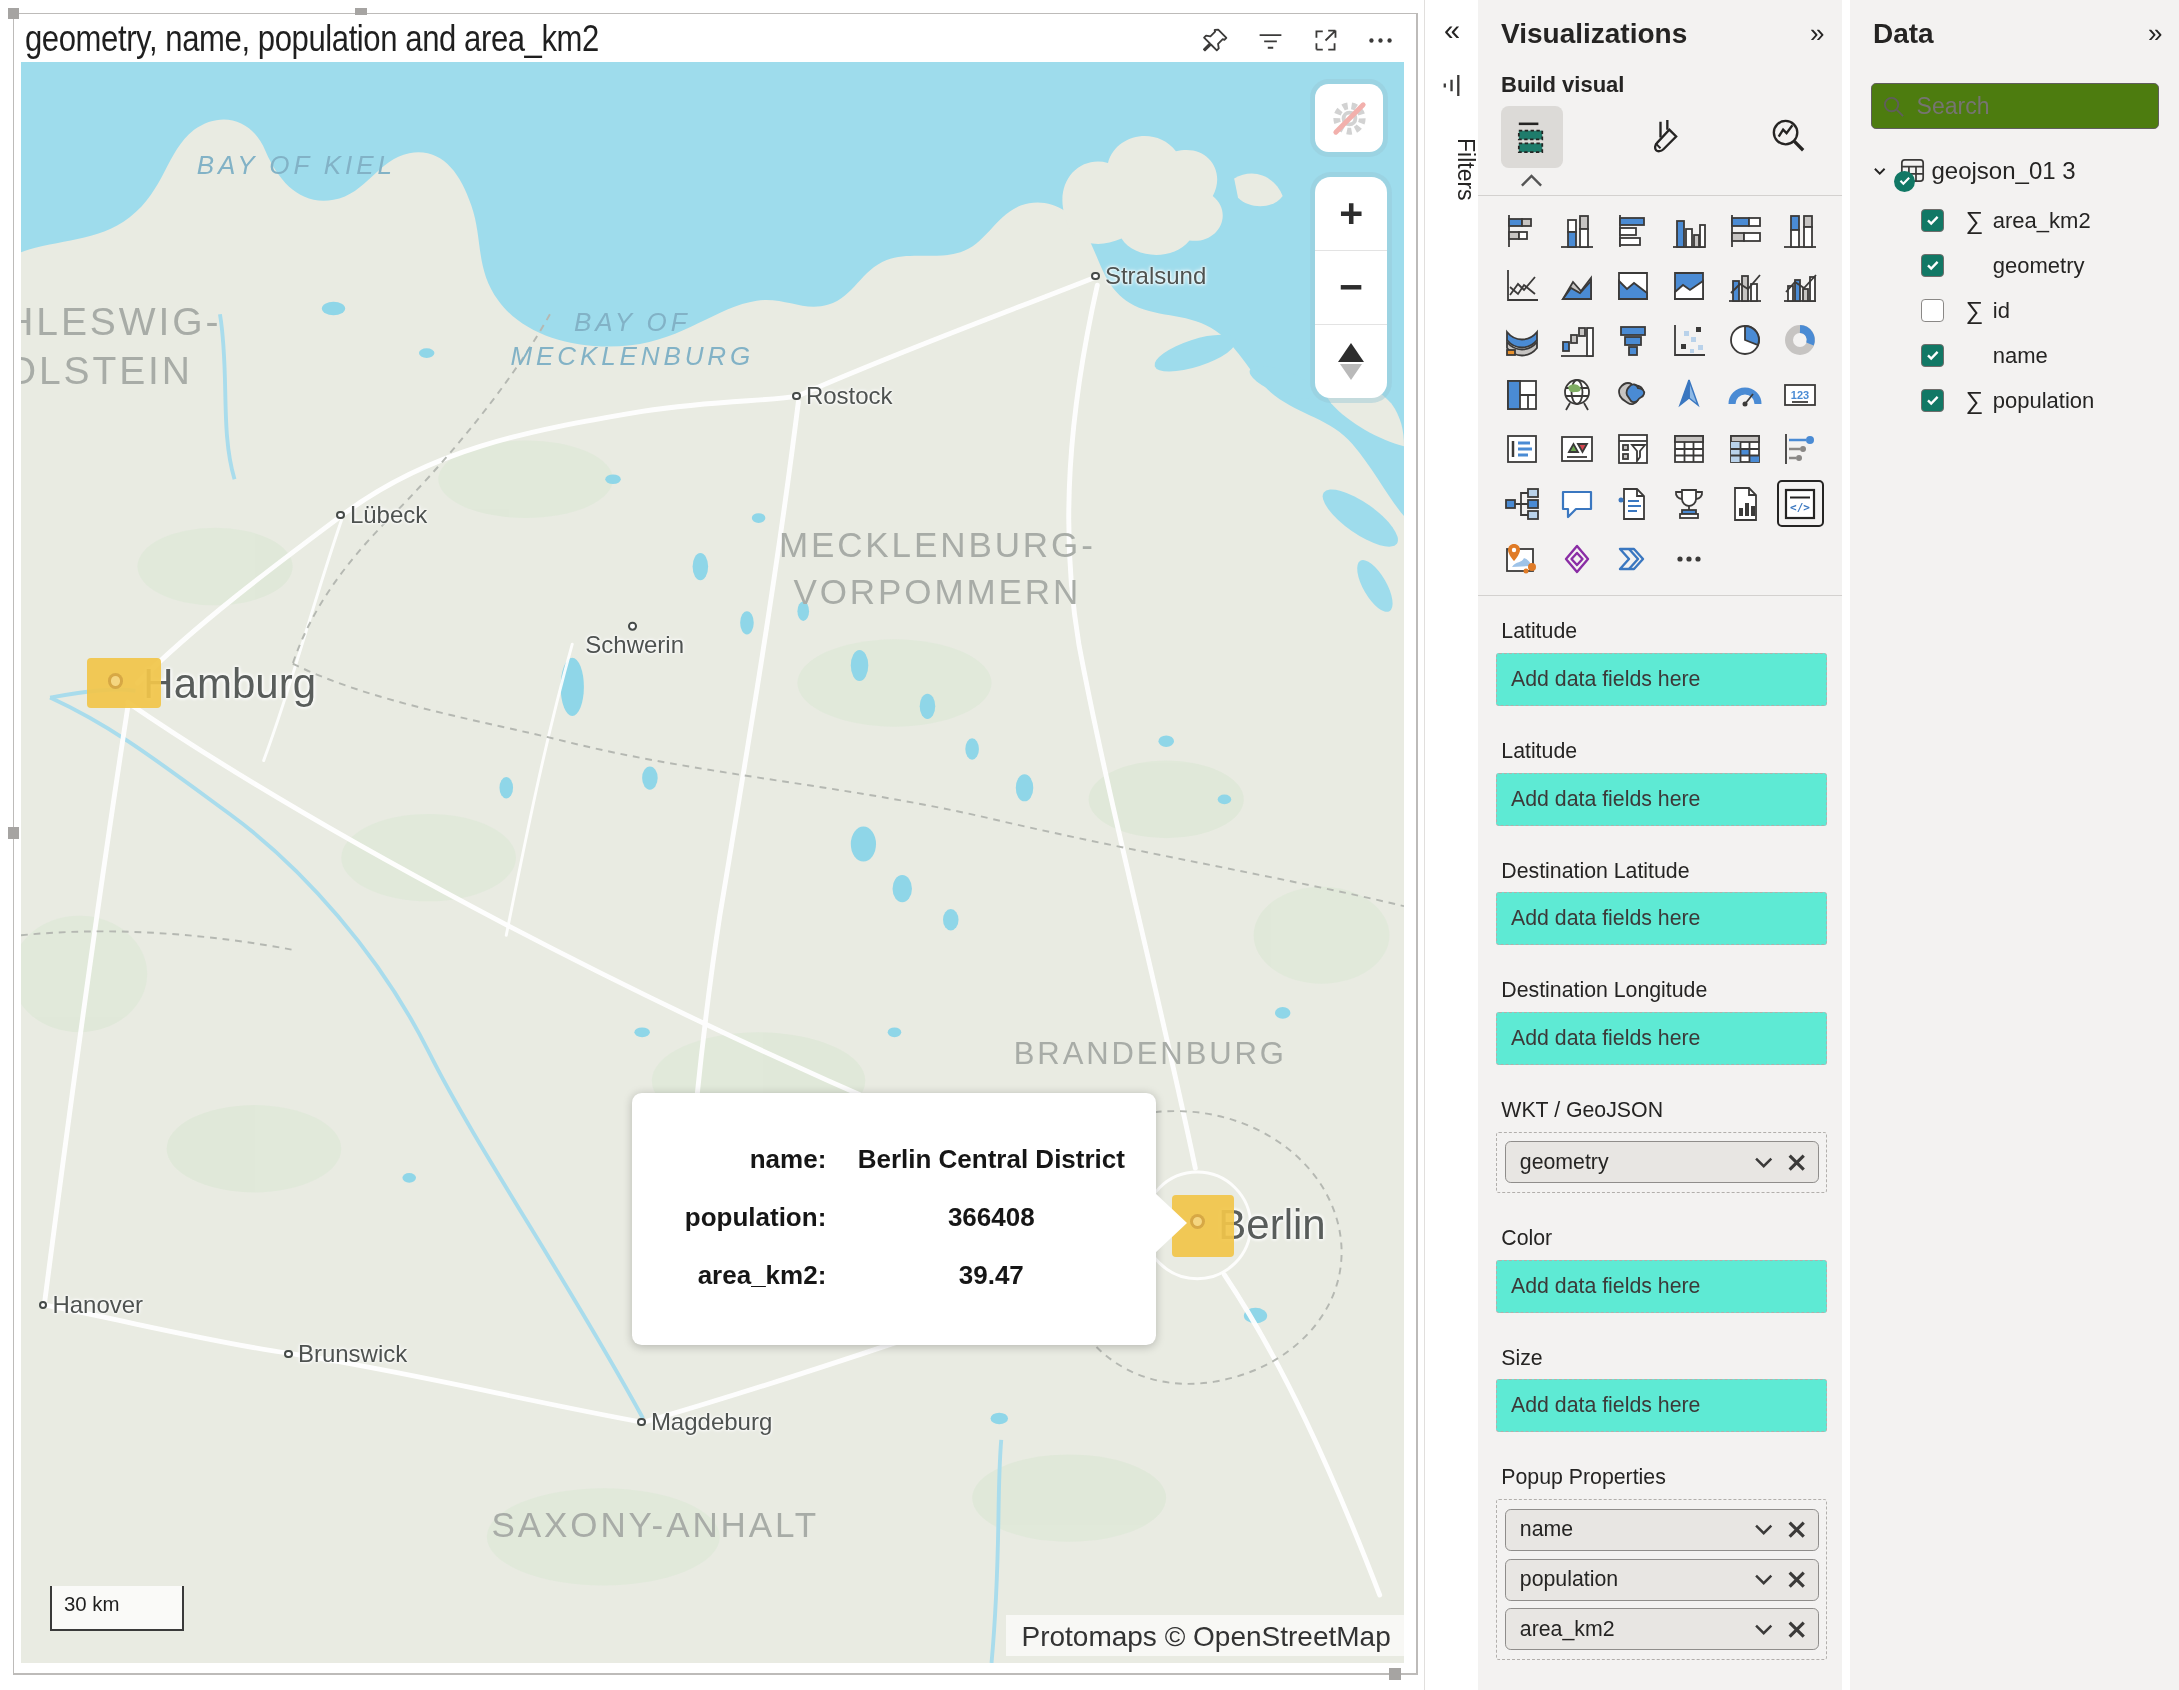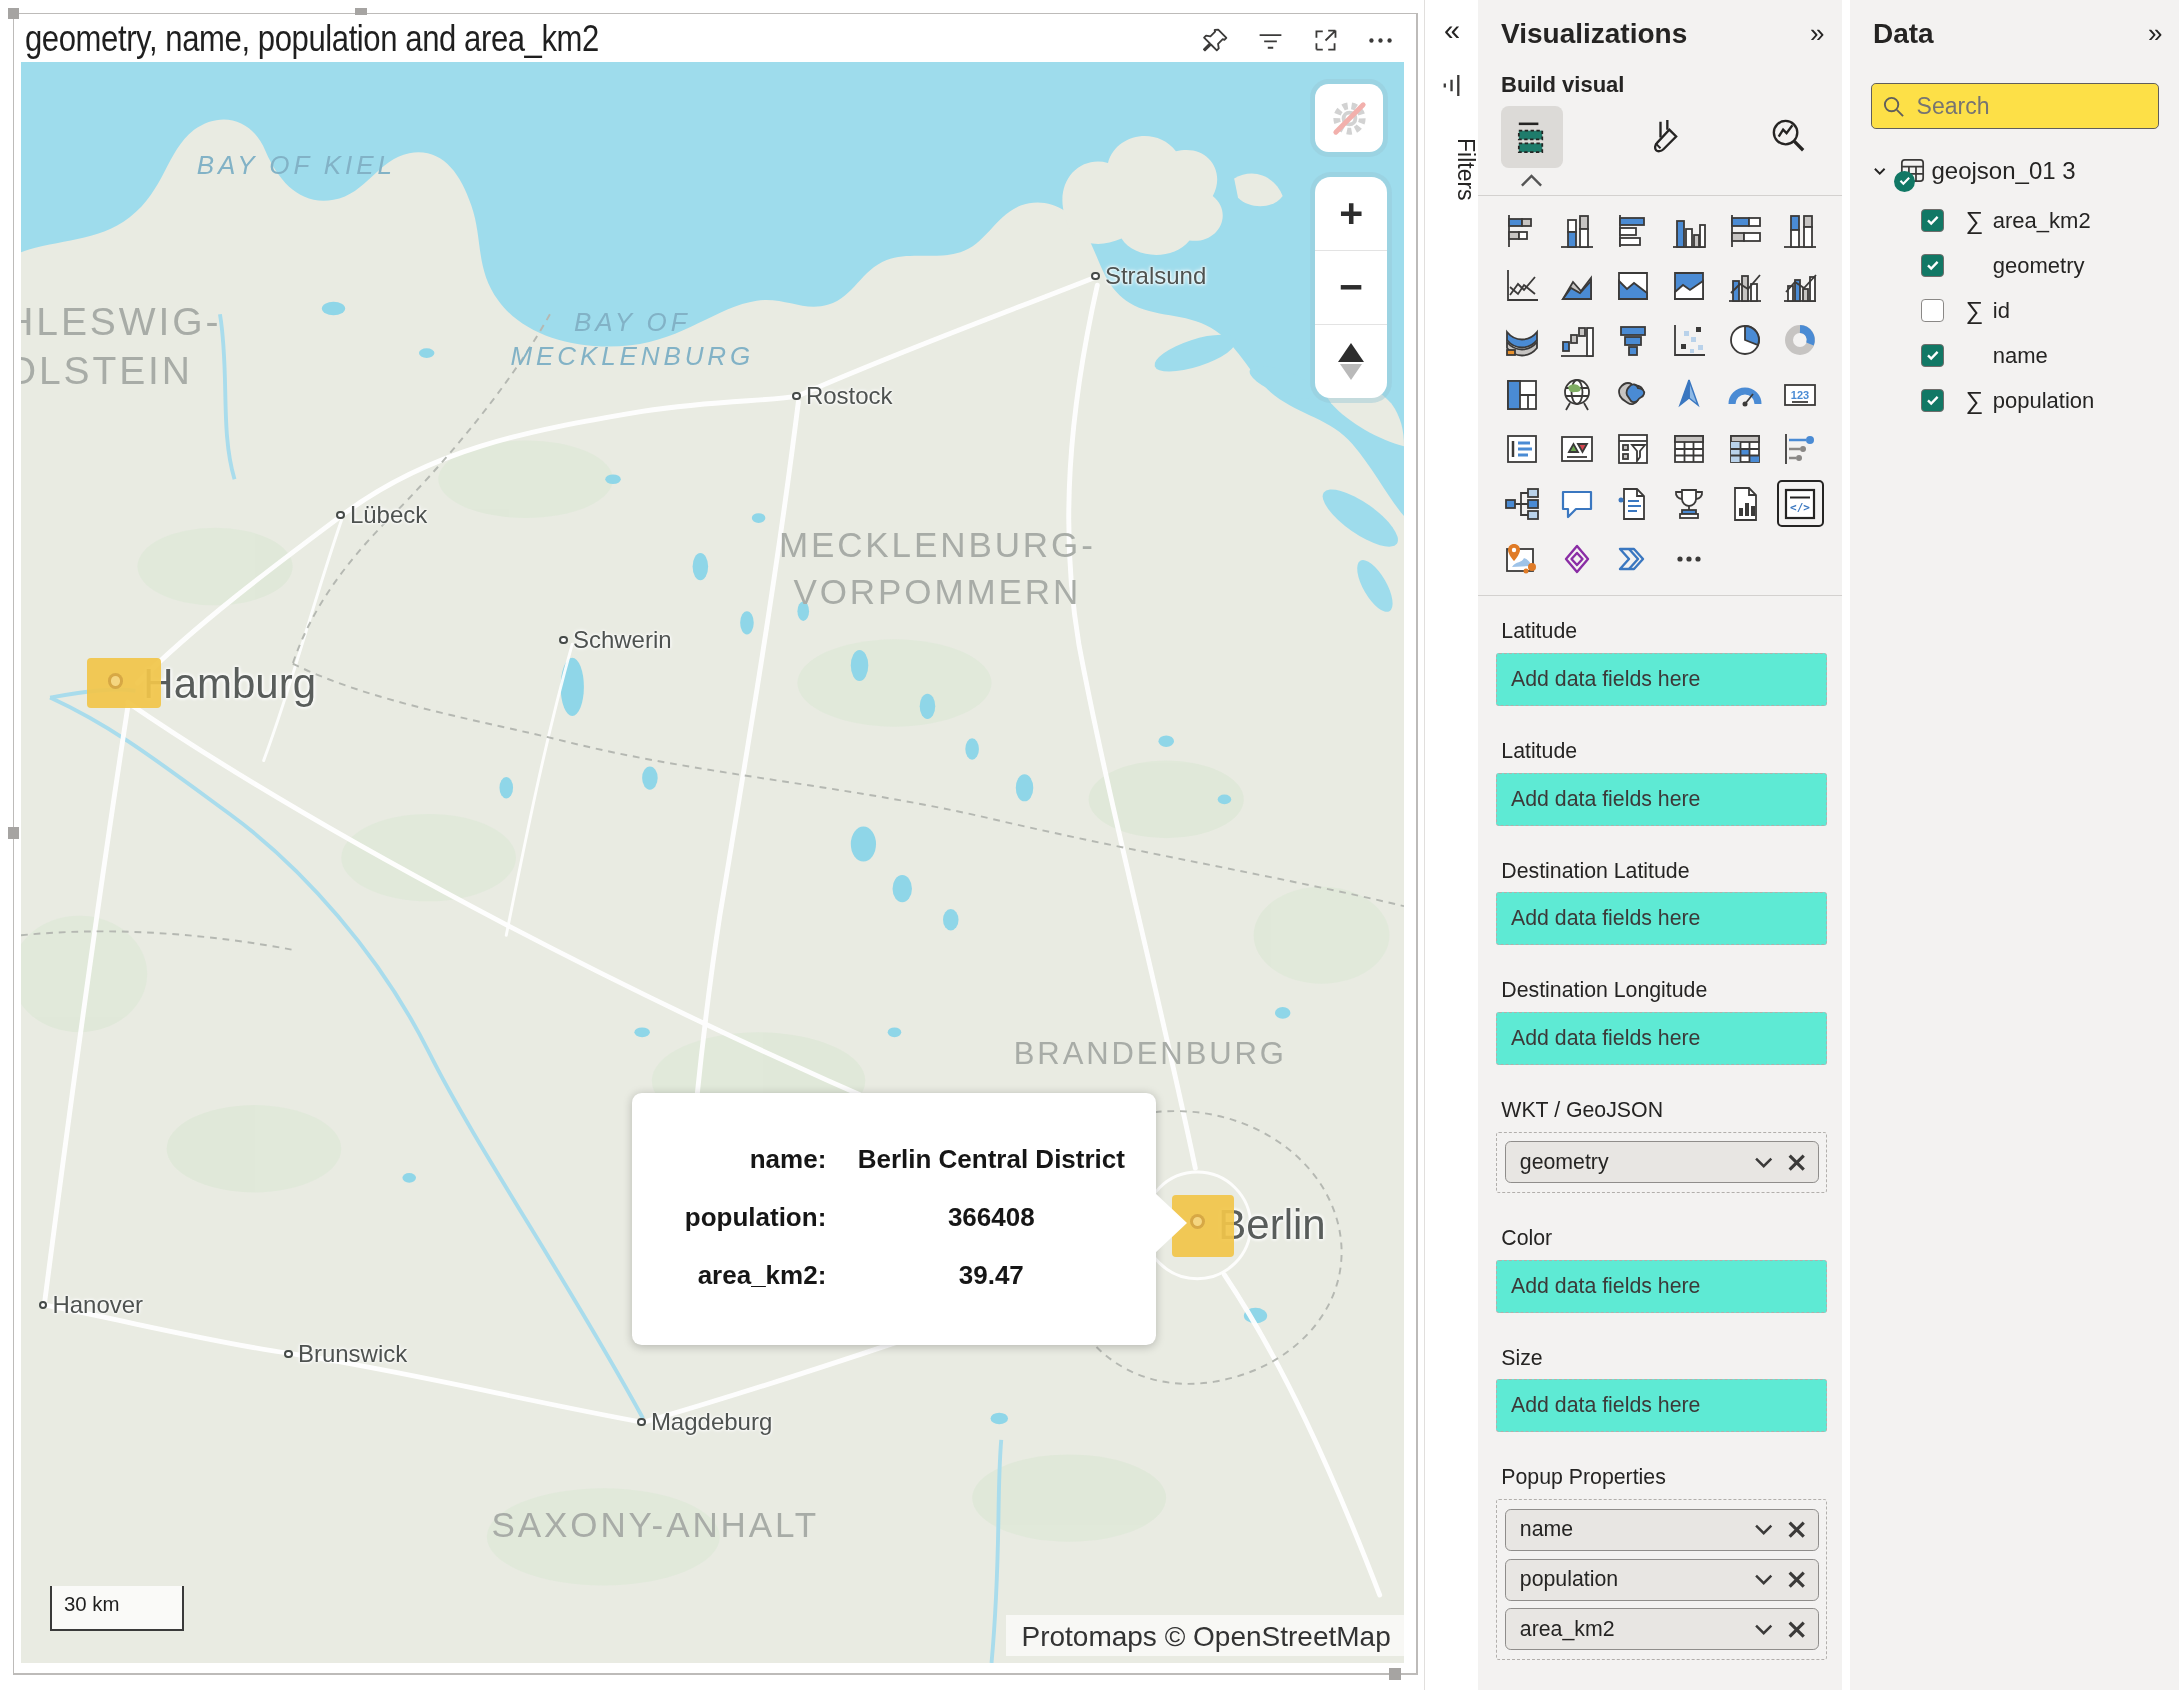--- a/index.html
+++ b/index.html
@@ -106,21 +106,21 @@
     background:transparent; gap:7.8px; justify-content:flex-start; }
   .well-ph { font-size:21.3px; color:#3b3a39; }
   .chip { height:42px; background:var(--chip-bg); border:1.4px solid #8f8d8b; border-radius:5.8px;
     display:flex; align-items:center; padding:0 11.6px 0 13.6px; cursor:pointer; }
   .chip-label { flex:1; font-size:21.3px; color:#252423; }
   .chip .ic { width:19.4px; height:19.4px; margin-left:13.6px; cursor:pointer; }
   .chip .ic svg { width:100%; height:100%; stroke:#3b3a39; stroke-width:1.8; fill:none; }
 
   
   .data-pane { position:absolute; left:1850px; top:0; width:330px; height:1690px; background:var(--pane-bg); }
-  .search-box { position:absolute; left:21.3px; top:83px; right:21.3px; height:46px; background:#fde047;
+  .search-box { position:absolute; left:21.3px; top:83px; right:21.3px; height:46px; background:#4d7c0f;
     border:1.4px solid #605e5c; border-radius:4.9px; display:flex; align-items:center; padding:0 9.7px; }
   .search-box svg { width:23px; height:23px; stroke:#605e5c; stroke-width:2; fill:none; flex:none; }
   .search-box input { border:none; outline:none; flex:1; margin-left:11.6px; font-size:23px;
     color:#252423; font-family:"Liberation Sans",sans-serif; background:transparent; }
   .search-box input::placeholder { color:#767472; }
   .tree-row { position:absolute; left:21.3px; top:155px; display:flex; align-items:center; cursor:pointer; }
   .tree-chev { width:17.5px; height:17.5px; margin-right:7.8px; }
   .tree-chev svg { width:100%; height:100%; stroke:#252423; stroke-width:2; fill:none; }
   .tbl-icon { position:relative; width:31px; height:31px; margin-right:3.9px; }
   .tbl-icon > svg { width:31px; height:31px; stroke:#3b3a39; stroke-width:1.8; fill:none; }
@@ -290,21 +290,21 @@
             <span class="c-label">Stralsund</span>
           </div>
           <div class="city" style="left: 771px; top: 334px;">
             <span class="dot"></span>
             <span class="c-label">Rostock</span>
           </div>
           <div class="city" style="left: 315px; top: 453px;">
             <span class="dot"></span>
             <span class="c-label">Lübeck</span>
           </div>
-          <div class="city" style="left: 538px; top: 578px;">
+          <div class="city" style="left: 564px; top: 578px; flex-direction: column;">
             <span class="dot"></span>
             <span class="c-label">Schwerin</span>
           </div>
           <div class="city" style="left: 17.5px; top: 1243px;">
             <span class="dot"></span>
             <span class="c-label">Hanover</span>
           </div>
           <div class="city" style="left: 263px; top: 1292px;">
             <span class="dot"></span>
             <span class="c-label">Brunswick</span>

